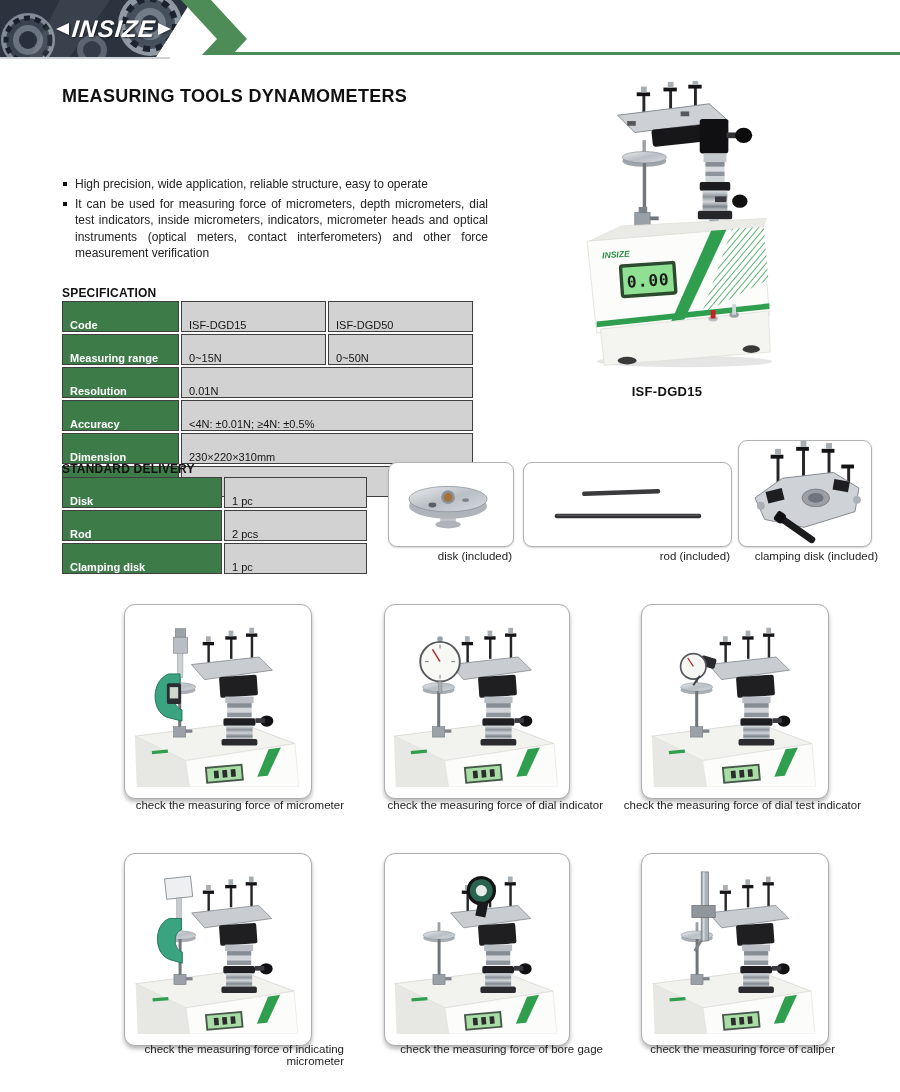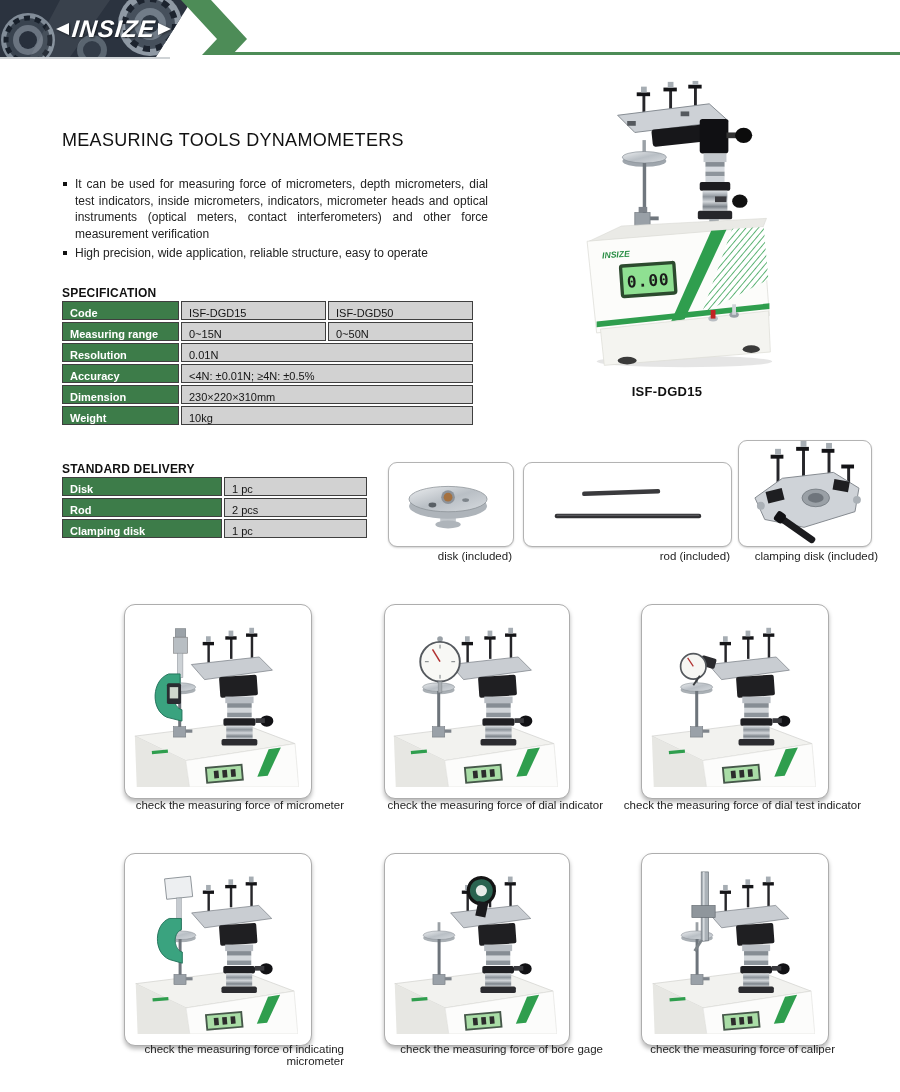--- a/index.html
+++ b/index.html
@@ -12,29 +12,29 @@
     clip-path:polygon(0 0,192px 0,156px 57px,0 57px);}
   .hdr-edge{left:0;top:57px;width:170px;height:2px;background:#cfd3d6;}
   .hdr-line{left:218px;top:52px;width:682px;height:2.5px;background:#4d8c57;}
   .logo{left:56px;top:15px;display:flex;align-items:center;gap:3px;z-index:5;}
   .logo .txt{color:#fff;font-weight:bold;font-style:italic;font-size:24px;letter-spacing:1px;
     transform:skewX(-6deg);text-shadow:1px 1px 2px rgba(0,0,0,.55);}
   .arrow-l{width:0;height:0;border-top:6px solid transparent;border-bottom:6px solid transparent;border-right:13px solid #fff;filter:drop-shadow(1px 1px 1px rgba(0,0,0,.5));}
   .arrow-r{width:0;height:0;border-top:6px solid transparent;border-bottom:6px solid transparent;border-left:13px solid #fff;filter:drop-shadow(1px 1px 1px rgba(0,0,0,.5));}
 
   
-  .title{left:62px;top:86px;font-size:18px;font-weight:normal;letter-spacing:.3px;color:#111;margin-top:44px;}
+  .title{left:62px;top:86px;font-size:18px;font-weight:bold;letter-spacing:.3px;color:#111;}
   .features{left:62px;top:176px;width:426px;}
   .features .li{position:relative;padding-left:13px;text-align:justify;font-size:12px;line-height:16.5px;color:#222;margin-bottom:3px;}
   .features .sq{position:absolute;left:1px;top:6px;width:4px;height:4px;background:#111;}
   .sec-head{font-size:12px;font-weight:bold;color:#111;letter-spacing:.2px;}
 
   
   table.tbl{border-collapse:separate;border-spacing:2px;table-layout:fixed;}
-  table.tbl td{border:1px solid #3f3f3f;height:13px;font-size:11px;padding:4px 4px 0 7px;
+  table.tbl td{border:1px solid #3f3f3f;height:13px;font-size:11px;padding:16px 4px 0 7px;
     overflow:hidden;white-space:nowrap;}
   td.lab{background:#3d7c49;color:#fff;font-weight:bold;}
   td.val{background:#d2d2d2;color:#151515;}
 
   
   .acc-box{border:1px solid #b3b3b3;border-radius:9px;background:#fff;
     box-shadow:0 1px 2px rgba(0,0,0,.18);}
   .photo-box{border:1px solid #adadad;border-radius:11px;background:#fff;padding:3px;
     box-shadow:0 3px 4px rgba(0,0,0,.28);}
   .photo-box .inner{width:100%;height:100%;border-radius:8px;overflow:hidden;background:#fff;}
@@ -188,25 +188,25 @@
   <div class="abs logo">
     <span class="arrow-l"></span>
     <span class="txt">INSIZE</span>
     <span class="arrow-r"></span>
   </div>
 
   <div class="abs title">MEASURING TOOLS DYNAMOMETERS</div>
   <div class="abs features">
     <div class="li">
       <span class="sq"></span>
-      <span>It can be used for measuring force of micrometers, depth micrometers, dial test indicators, inside micrometers, indicators, micrometer heads and optical instruments (optical meters, contact interferometers) and other force measurement verification</span>
+      <span>High precision, wide application, reliable structure, easy to operate</span>
     </div>
     <div class="li">
       <span class="sq"></span>
-      <span>High precision, wide application, reliable structure, easy to operate</span>
+      <span>It can be used for measuring force of micrometers, depth micrometers, dial test indicators, inside micrometers, indicators, micrometer heads and optical instruments (optical meters, contact interferometers) and other force measurement verification</span>
     </div>
   </div>
 
   <div class="abs sec-head" style="left:62px;top:286px">SPECIFICATION</div>
   <table class="tbl abs" style="left:60px;top:299px;width:412px">
     <colgroup>
         <col style="width:117px">
         <col style="width:145px">
         <col style="width:145px">
       </colgroup>

